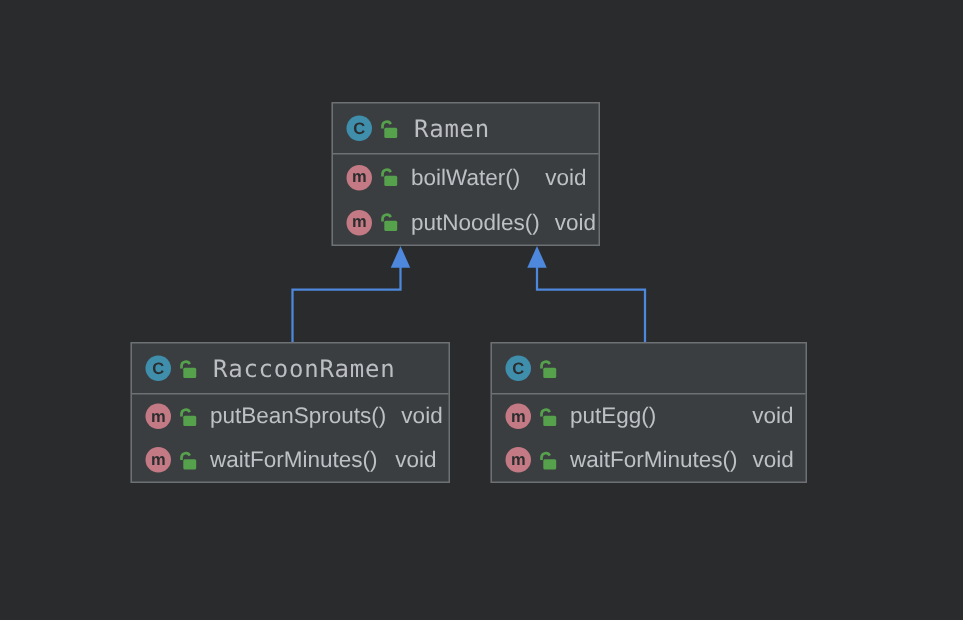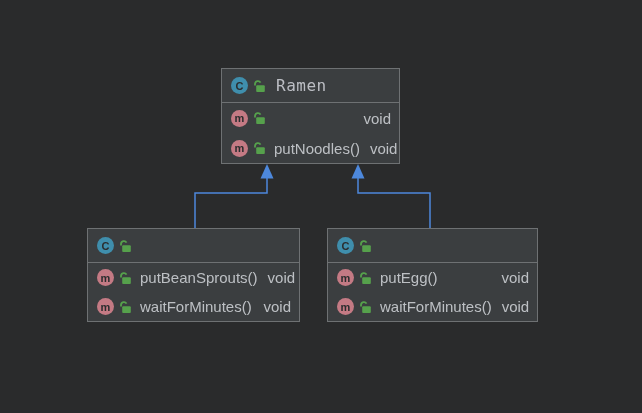--- a/index.html
+++ b/index.html
@@ -62,40 +62,42 @@
       <rect x="4.2" y="6.2" width="8.6" height="6.8" rx="1" fill="#56A14C"></rect>
     </svg>
     <span class="h-name">Ramen</span>
   </div>
   <div class="member-row">
     <span class="badge method">m</span>
     <svg class="lock" width="14" height="14" viewBox="0 0 14 14">
       <path d="M3,6.6 V4.9 a2.9,2.9 0 0 1 5.5,-1.2" fill="none" stroke="#56A14C" stroke-width="1.8"></path>
       <rect x="4.2" y="6.2" width="8.6" height="6.8" rx="1" fill="#56A14C"></rect>
     </svg>
+    <span class="m-name">boilWater()</span>
     <span class="m-type">void</span>
   </div>
   <div class="member-row">
     <span class="badge method">m</span>
     <svg class="lock" width="14" height="14" viewBox="0 0 14 14">
       <path d="M3,6.6 V4.9 a2.9,2.9 0 0 1 5.5,-1.2" fill="none" stroke="#56A14C" stroke-width="1.8"></path>
       <rect x="4.2" y="6.2" width="8.6" height="6.8" rx="1" fill="#56A14C"></rect>
     </svg>
     <span class="m-name">putNoodles()</span>
     <span class="m-type">void</span>
   </div>
 </div>
 
 <div class="node" id="node-raccoon" style="left:87px;top:228px;width:213px;">
   <div class="node-header">
     <span class="badge class">C</span>
     <svg class="lock" width="14" height="14" viewBox="0 0 14 14">
       <path d="M3,6.6 V4.9 a2.9,2.9 0 0 1 5.5,-1.2" fill="none" stroke="#56A14C" stroke-width="1.8"></path>
       <rect x="4.2" y="6.2" width="8.6" height="6.8" rx="1" fill="#56A14C"></rect>
     </svg>
+    <span class="h-name">RaccoonRamen</span>
   </div>
   <div class="member-row">
     <span class="badge method">m</span>
     <svg class="lock" width="14" height="14" viewBox="0 0 14 14">
       <path d="M3,6.6 V4.9 a2.9,2.9 0 0 1 5.5,-1.2" fill="none" stroke="#56A14C" stroke-width="1.8"></path>
       <rect x="4.2" y="6.2" width="8.6" height="6.8" rx="1" fill="#56A14C"></rect>
     </svg>
     <span class="m-name">putBeanSprouts()</span>
     <span class="m-type">void</span>
   </div>

